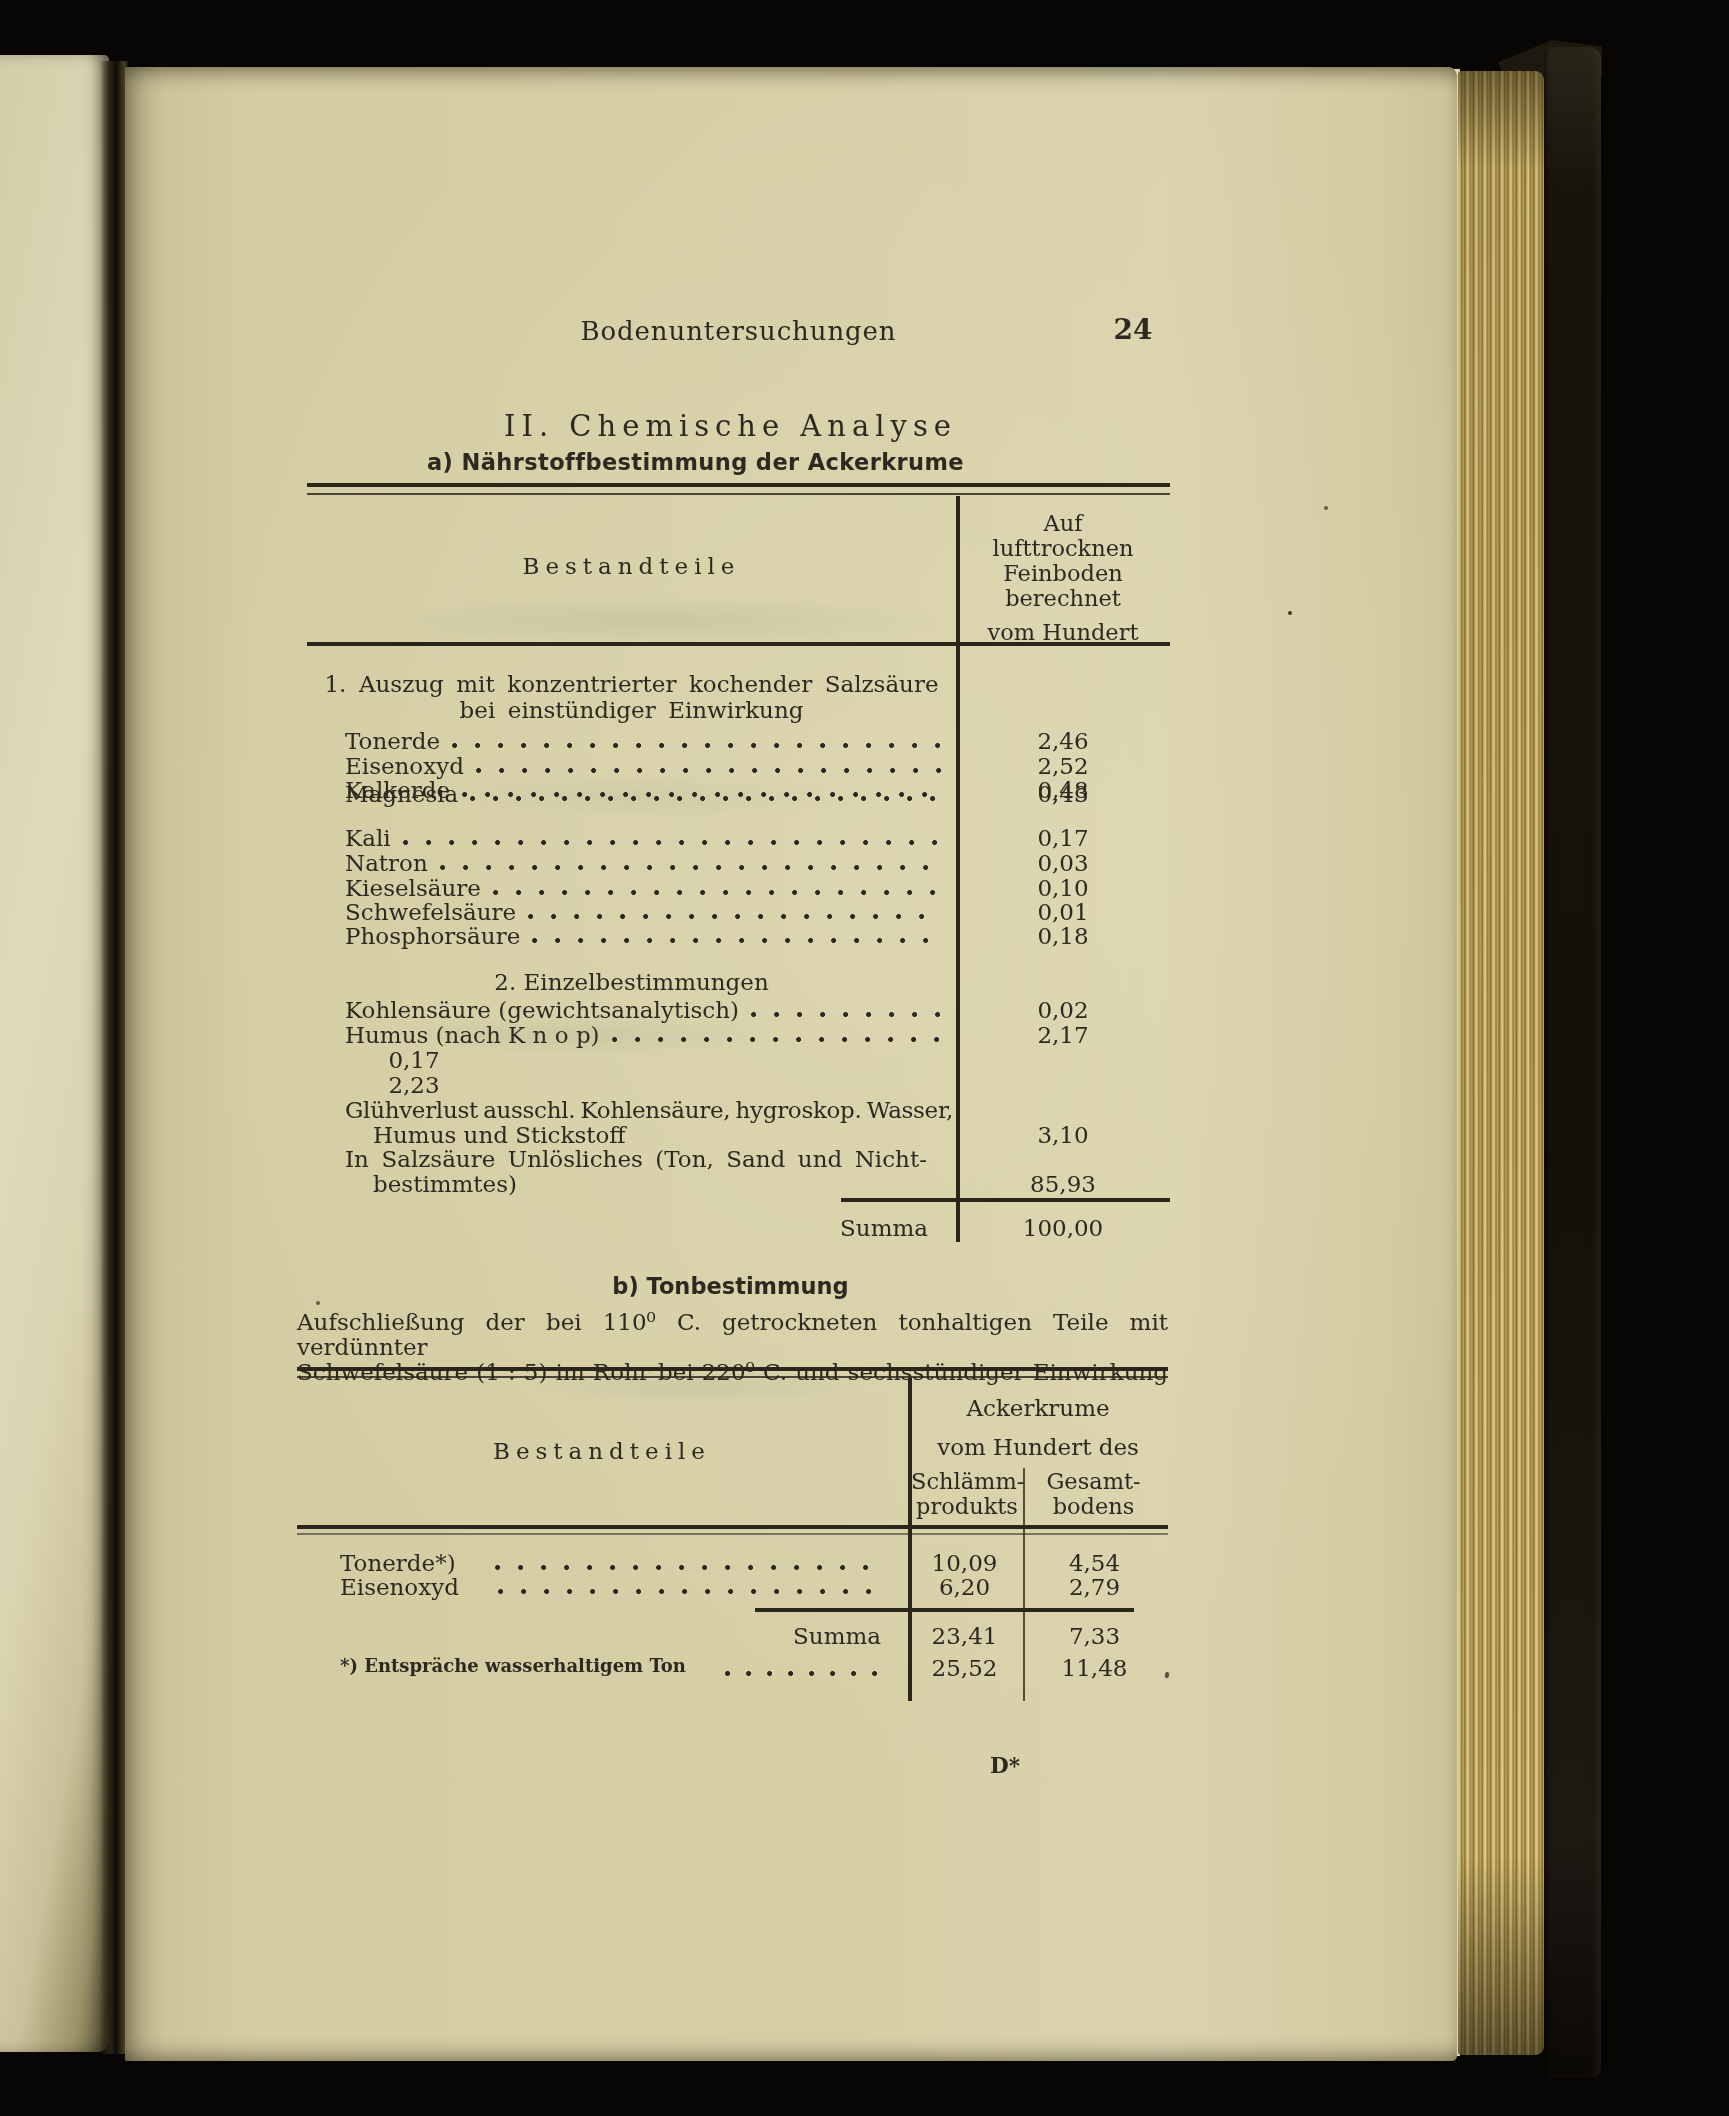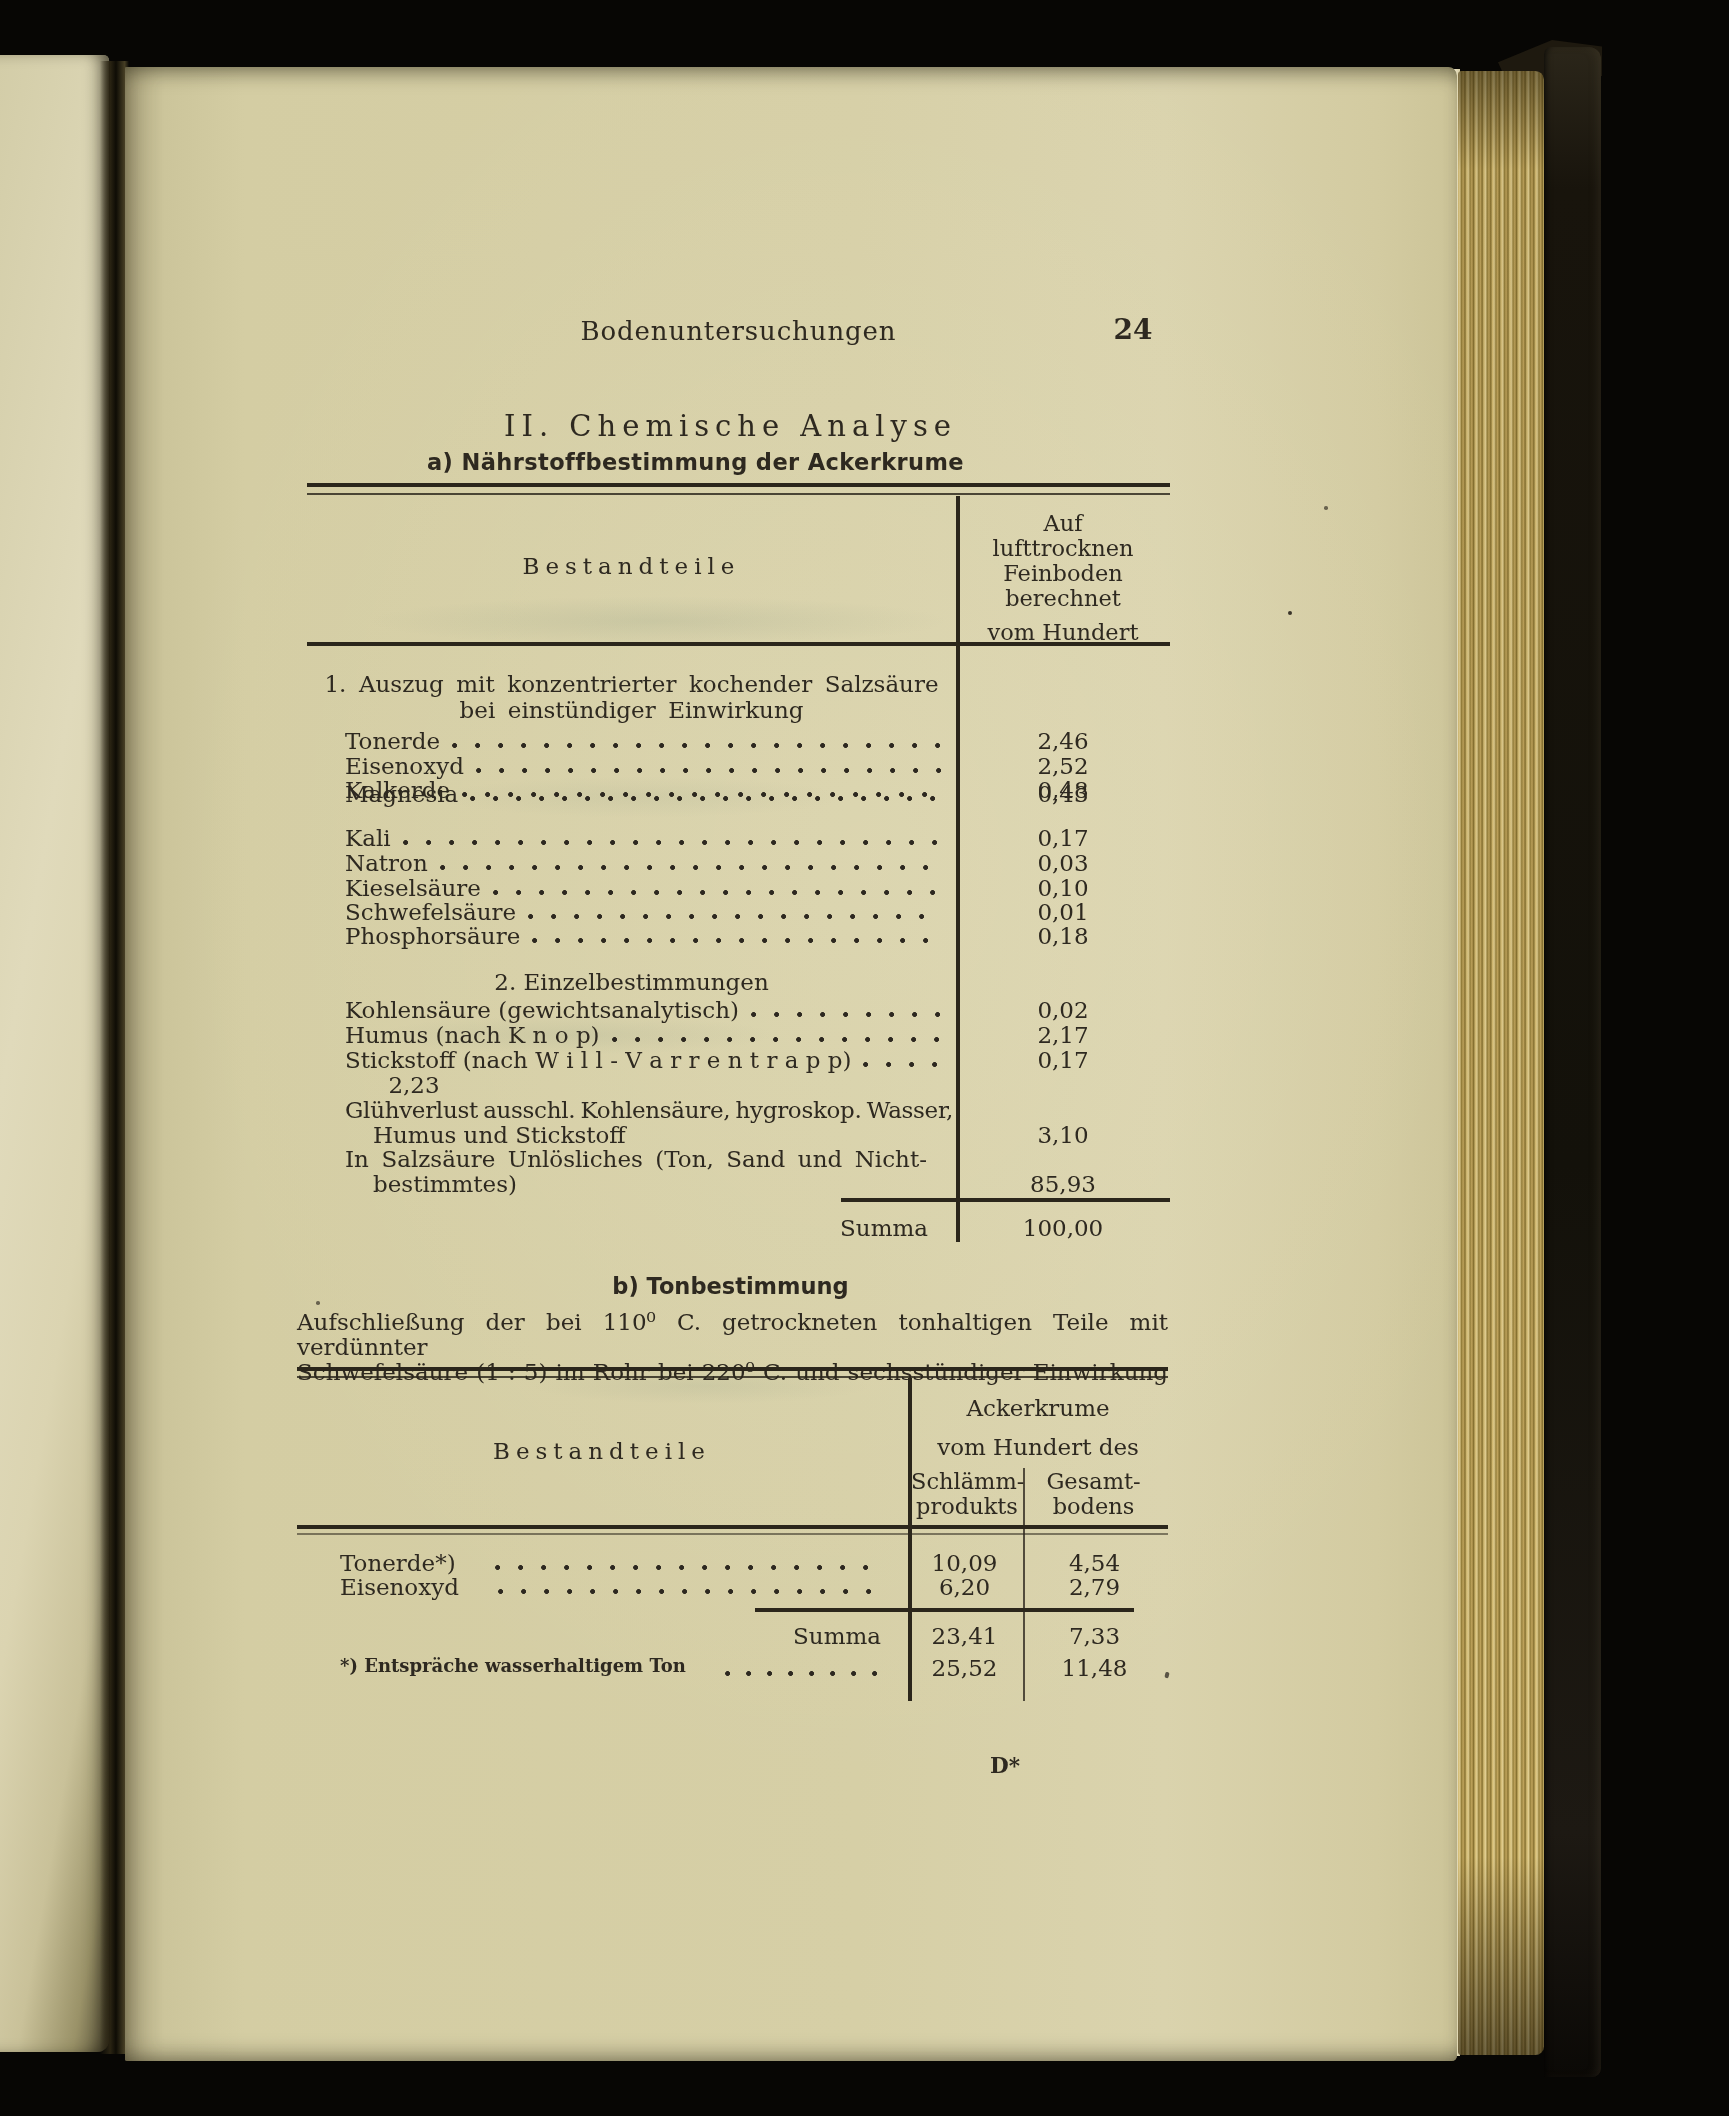--- a/index.html
+++ b/index.html
@@ -251,24 +251,20 @@
     <span class="val">0,02</span>
   </div>
   <div class="row" style="top:955px">
     <span class="lead">
         <span class="lbl">Humus (nach K n o p)</span>
         <span class="dots"></span>
       </span>
     <span class="val">2,17</span>
   </div>
   <div class="row" style="top:980px">
-    <span class="lead">
-        <span class="lbl">Stickstoff (nach W i l l - V a r r e n t r a p p)</span>
-        <span class="dots"></span>
-      </span>
     <span class="val">0,17</span>
   </div>
   <div class="row" style="top:1005px">
     <span class="val">2,23</span>
   </div>
   <div class="row full-nv tight" style="top:1030px">
     <span class="lead full">
         <span class="lbl">Glühverlust ausschl. Kohlensäure, hygroskop. Wasser,</span>
       </span>
   </div>

